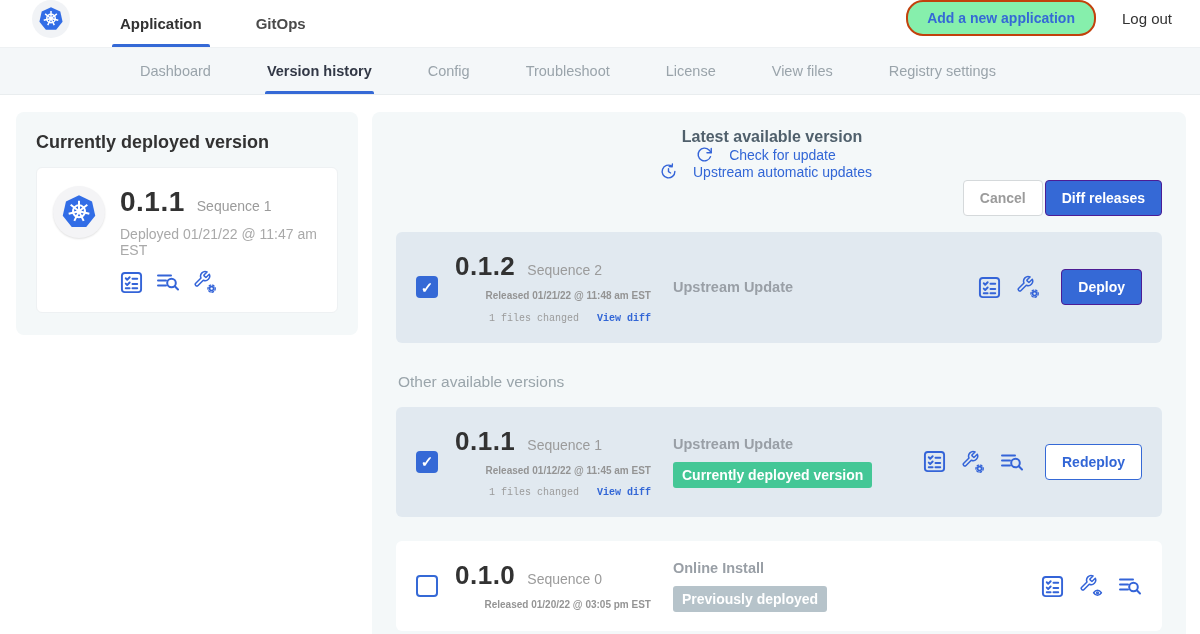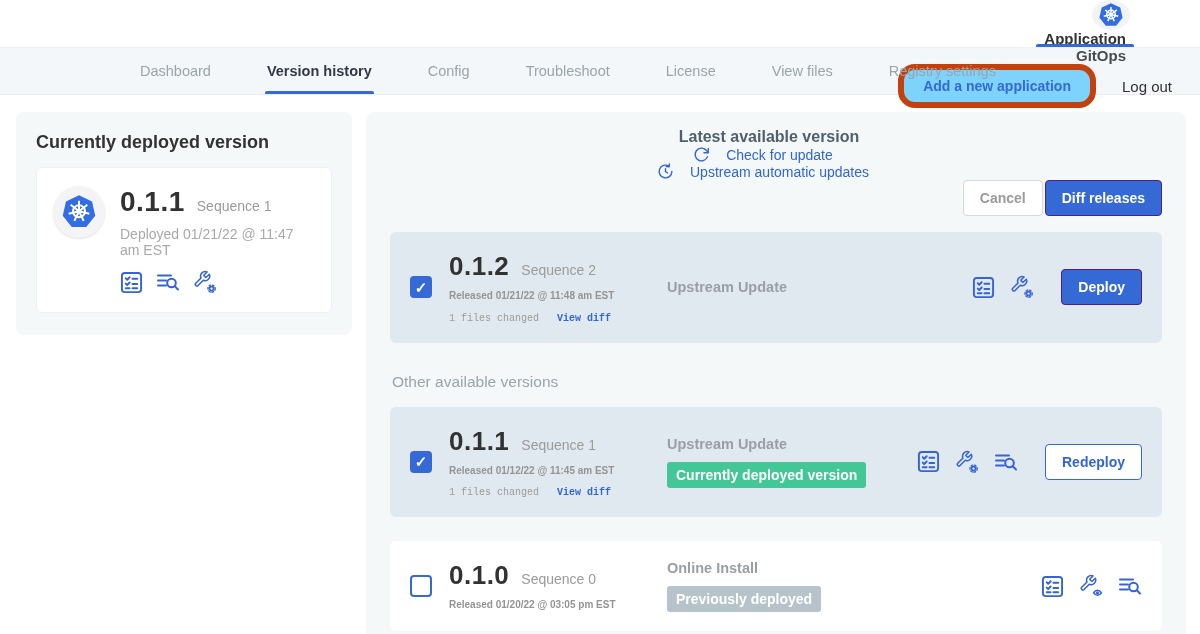--- a/index.html
+++ b/index.html
@@ -5,32 +5,32 @@
   * { margin: 0; padding: 0; box-sizing: border-box; }
   html, body { width: 1200px; height: 634px; overflow: hidden; }
   body {
     font-family: "Liberation Sans", sans-serif;
     background: #ffffff;
     color: #323232;
     font-size: 14px;
   }
   
   .topnav {
-    height: 48px; background: #fff; display: flex; align-items: flex-end;
-    padding: 0 28px 0 16px; border-bottom: 1px solid #eef1f3; position: relative; flex-direction: column;
+    height: 48px; background: #fff; display: flex; align-items: flex-start;
+    padding: 0 28px 0 32px; border-bottom: 1px solid #eef1f3; position: relative;
   }
   .brand { width: 38px; height: 38px; border-radius: 50%; background: #f1f3f6;
     display: flex; align-items: center; justify-content: center; margin-right: 42px; cursor: pointer; }
   .topnav-tab { font-size: 15px; font-weight: 700; color: #4a4a4a; padding: 0 8px;
     height: 100%; display: flex; align-items: center; position: relative; margin-right: 38px; cursor: pointer; }
   .topnav-tab.active { color: #323232; }
   .topnav-tab.active::after { content: ""; position: absolute; left: 0; right: 0; bottom: 0;
     height: 3px; background: #3569d6; border-radius: 2px 2px 0 0; }
   .topnav-right { margin-left: auto; display: flex; align-items: center; gap: 26px; }
-  .pill-btn { border: 6px solid #c2410c; color: #3569d6; background: #7dd3fc; font-weight: 700;
+  .pill-btn { border: 2px solid #c2410c; color: #3569d6; background: #86efac; font-weight: 700;
     font-size: 14px; border-radius: 17px; padding: 8px 19px; cursor: pointer; font-family: inherit; }
   .logout { font-size: 15px; color: #323232; cursor: pointer; }
   
   .subnav { height: 47px; background: #f4f7f9; border-bottom: 1px solid #e9edef;
     display: flex; align-items: stretch; padding-left: 138px; }
   .subnav-tab { color: #9aa4ab; font-size: 14.5px; display: flex; align-items: center;
     padding: 0 2px; margin-right: 52px; position: relative; cursor: pointer; white-space: nowrap; }
   .subnav-tab.active { color: #323846; font-weight: 700; }
   .subnav-tab.active::after { content: ""; position: absolute; left: 0; right: 0; bottom: 0;
     height: 3px; background: #3569d6; border-radius: 2px 2px 0 0; }
@@ -63,34 +63,34 @@
   .btn-primary { background: #3569d6; border: 1px solid #4c1d95; color: #fff; }
   .btn-outline { background: #fff; border: 1px solid #3569d6; color: #3266d6; }
   .version-row { border-radius: 6px; padding: 19px 20px; display: flex; align-items: center; }
   .version-row.selected { background: #e1e9f0; }
   .version-row.plain { background: #ffffff; }
   .checkbox { width: 22px; height: 22px; border-radius: 4px; flex: none; margin-right: 17px; cursor: pointer;
     display: flex; align-items: center; justify-content: center; }
   .checkbox.checked { background: #3569d6; }
   .checkbox.unchecked { background: #fff; border: 2px solid #3569d6; }
   .checkbox .tick { color: #fff; font-size: 15px; font-weight: 700; line-height: 1; }
-  .vinfo { width: 196px; flex: none; }
+  .vinfo { width: 196px; flex: none; text-align: right; }
   .vinfo .ver-big { font-size: 26px; }
   .released { color: #949494; font-weight: 600; font-size: 10px; margin-top: 7px; line-height: 1.35; }
   .files-line { margin-top: 10px; font-size: 10px; font-family: Liberation Mono, monospace; }
   .files-changed { color: #9b9b9b; font-weight: 500; margin-right: 12px; }
   .view-diff { color: #3266d6; font-weight: 700; cursor: pointer; }
   .source-col { margin-left: 22px; width: 250px; flex: none; align-self: center; }
   .source-label { color: #999fa6; font-weight: 700; font-size: 14.5px; }
   .badge { display: inline-block; margin-top: 10px; color: #fff; font-weight: 700; font-size: 14px;
     padding: 5px 9px; border-radius: 3px; }
   .badge-green { background: #44c796; }
   .badge-gray { background: #b6c3ca; }
   .row-actions { margin-left: auto; display: flex; align-items: center; gap: 15px; }
-  .row-actions .btn { margin-left: 12px; }
+  .row-actions .btn { margin-left: 6px; }
   .other-label { color: #9aa5ab; font-size: 15.5px; font-weight: 500; margin: 30px 0 16px 2px; }
   .gap-sm { height: 24px; }
 </style>
 </head>
 <body>
 
 <div class="topnav">
   <div class="brand">
     <svg width="30" height="30" viewBox="0 0 24 24">
       <polygon points="12,2.5 19.43,6.08 21.26,14.11 16.12,20.56 7.88,20.56 2.74,14.11 4.57,6.08" fill="#326de6"></polygon>

